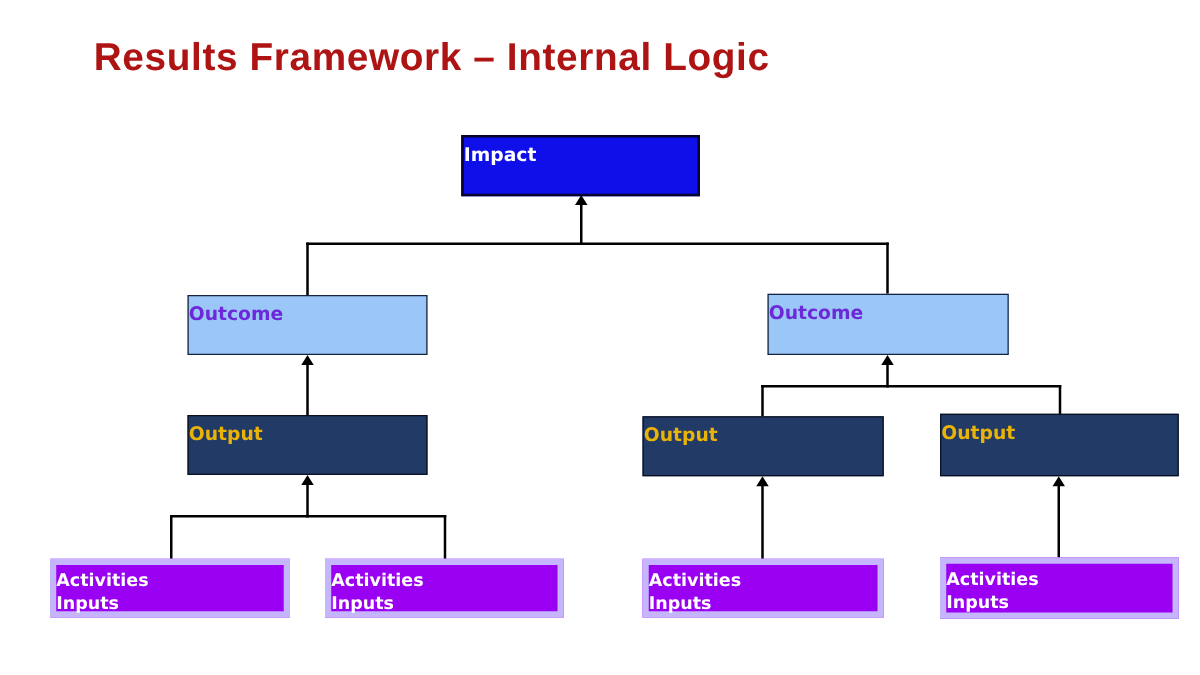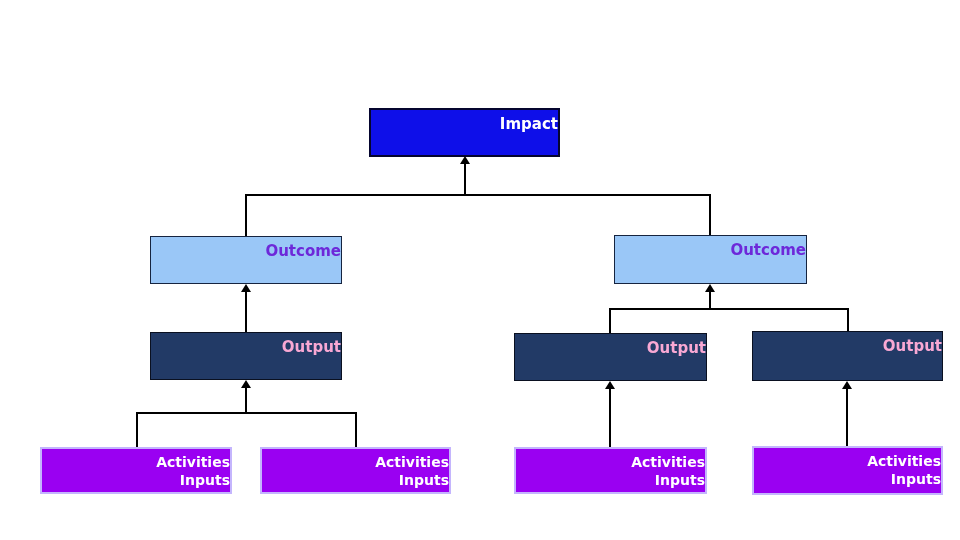--- a/index.html
+++ b/index.html
@@ -18,44 +18,44 @@
     font-family: "Liberation Sans", sans-serif;
     font-size: 31px;
     font-weight: bold;
     color: var(--title-red, #AE1414);
     letter-spacing: 0.5px;
     white-space: nowrap;
   }
   .box {
     position: absolute;
     box-sizing: border-box;
-    text-align: right;
+    text-align: left;
     font-weight: bold;
     font-size: 15px;
     padding-top: 5px;
     line-height: 18px;
   }
   .impact {
     background: var(--impact-blue, #0E0FE9);
     border: 2px solid #05052e;
     color: #fff;
   }
   .outcome {
     background: var(--outcome-blue, #9AC7F7);
     border: 1.5px solid #16243f;
     color: #6d28d9;
   }
   .output {
     background: var(--output-navy, #223A66);
     border: 1.5px solid #0a1020;
-    color: #f9a8d4;
+    color: #eab308;
   }
   .activities {
     background: var(--activities-purple, #9A00F2);
-    border: 2px solid #c4b5fd;
+    border: 5px solid #c4b5fd;
     color: #fff;
     font-size: 14px;
     padding-top: 4px;
     line-height: 18px;
   }
   .line {
     position: absolute;
     background: var(--connector-black, #000);
   }
   .arrow-up {
@@ -65,20 +65,21 @@
     border-left: 5px solid transparent;
     border-right: 5px solid transparent;
     border-bottom: 8px solid var(--connector-black, #000);
   }
 </style>
 </head>
 <body>
 
 <div id="slide">
 
+  <div class="title">Results Framework – Internal Logic</div>
 
   <div class="box impact" style="left:369px; top:108px; width:191px; height:49px;">
     <span>Impact</span>
   </div>
 
   <div class="arrow-up" style="left:460px; top:156px;"></div>
   <div class="line" style="left:464px; top:162px; width:2px; height:34px;"></div>
   <div class="line" style="left:245px; top:194px; width:466px; height:2px;"></div>
   <div class="line" style="left:245px; top:194px; width:2px; height:42px;"></div>
   <div class="line" style="left:709px; top:194px; width:2px; height:41px;"></div>

